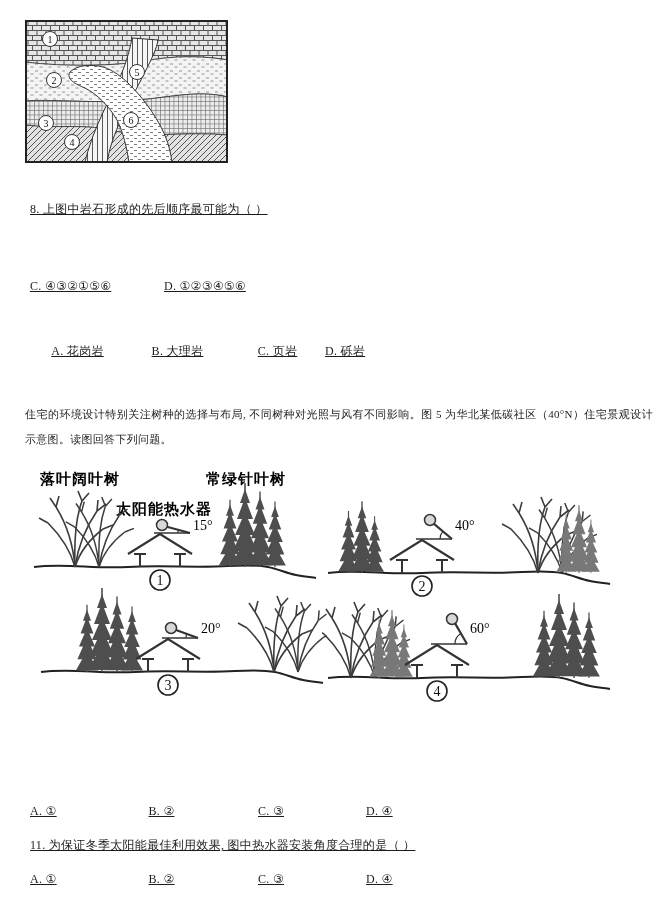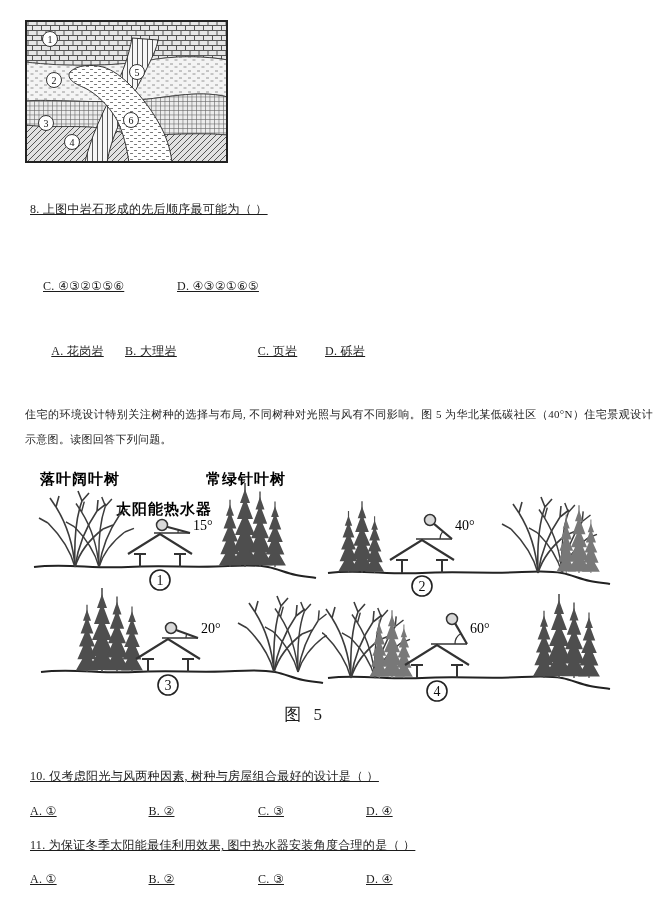--- a/index.html
+++ b/index.html
@@ -7,21 +7,21 @@
     position:relative;width:672px;height:913px;background:#ffffff;overflow:hidden;
     font-family:"Liberation Serif","DejaVu Serif","DejaVu Sans",serif;
     color:#1c1c1c;
   }
   .line{position:absolute;font-size:12px;white-space:nowrap;letter-spacing:.3px;text-decoration:underline;}
   .opts{display:flex;align-items:baseline;}
   .opt{display:inline-block;}
   
   .w134{min-width:134px;}
   
-  .w95{min-width:95px;text-align:center;} .w105{min-width:105px;}
+  .w95{min-width:95px;text-align:center;} .w105{min-width:105px;text-align:center;}
   
   .w83{min-width:83px;} .w97{min-width:97px;text-align:center;} .w108{min-width:108px;margin-left:48px;}
   .para{
     position:absolute;left:25px;top:402px;width:628px;
     font-size:11px;line-height:25px;text-align:justify;letter-spacing:.3px;
   }
   .caption{position:absolute;left:25px;top:703px;width:560px;text-align:center;
     font-size:17px;letter-spacing:4px;}
   svg text{font-family:"Liberation Serif","DejaVu Serif","DejaVu Sans",serif;}
   .hiddefs{position:absolute;width:0;height:0;overflow:hidden;}
@@ -123,23 +123,23 @@
         <text x="47" y="125.5">4</text>
       <circle cx="112" cy="52" r="7.5" fill="#fff" stroke="#333"></circle>
         <text x="112" y="55.5">5</text>
       <circle cx="106" cy="100" r="7.5" fill="#fff" stroke="#333"></circle>
         <text x="106" y="103.5">6</text>
     </g>
     <rect x="1" y="1" width="201" height="141" fill="none" stroke="#222" stroke-width="2"></rect>
   </svg>
 
   <div class="line" style="left:30px;top:201px">8. 上图中岩石形成的先后顺序最可能为（  ）</div>
-  <div class="line opts" style="left:43px;top:279px">
+  <div class="line opts" style="left:30px;top:279px">
     <span class="opt w134">C. ④③②①⑤⑥</span>
-    <span class="opt">D. ④③②①⑥⑤</span>
+    <span class="opt">D. ①②③④⑤⑥</span>
   </div>
 
   <div class="line opts" style="left:30px;top:343px">
     <span class="opt w95">A. 花岗岩</span>
     <span class="opt w105">B. 大理岩</span>
     <span class="opt w95">C. 页岩</span>
     <span class="opt">D. 砾岩</span>
   </div>
 
   <div class="para">住宅的环境设计特别关注树种的选择与布局, 不同树种对光照与风有不同影响。图 5 为华北某低碳社区（40°N）住宅景观设计示意图。读图回答下列问题。</div>
@@ -224,23 +224,21 @@
         <circle cx="15" cy="38" r="5.5" fill="#d8d8d8" stroke-width="1.5"></circle>
       </g>
       <text x="33" y="52" font-size="14">60°</text>
       <g>
         <circle cx="0" cy="110" r="10" fill="none" stroke="#222" stroke-width="1.6"></circle>
         <text x="0" y="115" font-size="14" text-anchor="middle" fill="#111">4</text>
       </g>
     </g>
   </svg>
 
-  <div class="caption">图 5</div>
-
-  <div class="line" style="left:30px;top:768px">10. 仅考虑阳光与风两种因素, 树种与房屋组合最好的设计是（  ）</div>
+
   <div class="line opts" style="left:30px;top:804px">
     <span class="opt w83">A. ①</span>
     <span class="opt w97">B. ②</span>
     <span class="opt w108">C. ③</span>
     <span class="opt">D. ④</span>
   </div>
 
   <div class="line" style="left:30px;top:837px">11. 为保证冬季太阳能最佳利用效果, 图中热水器安装角度合理的是（  ）</div>
   <div class="line opts" style="left:30px;top:872px">
     <span class="opt w83">A. ①</span>

